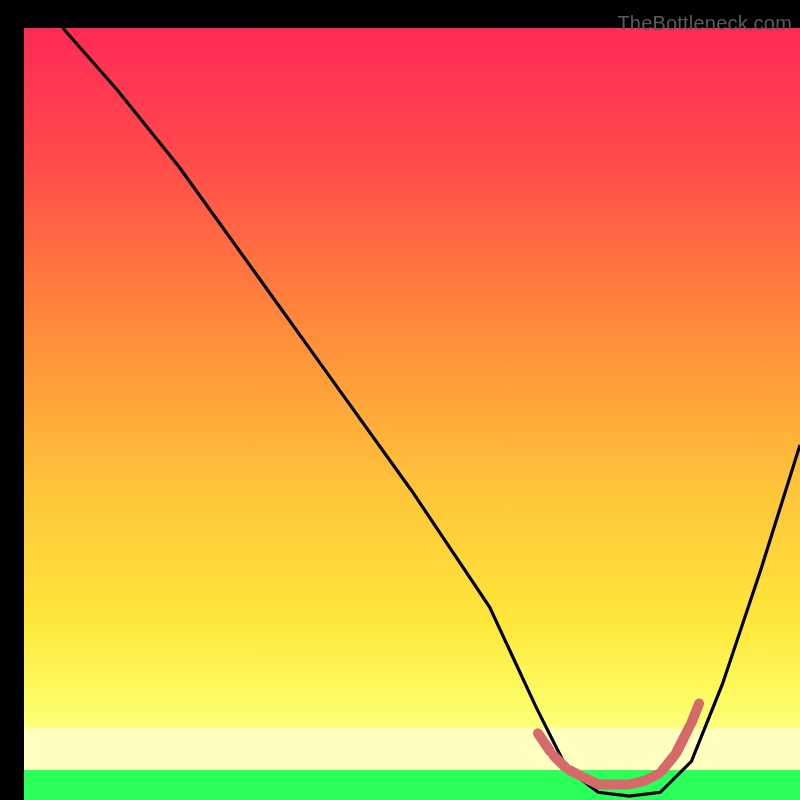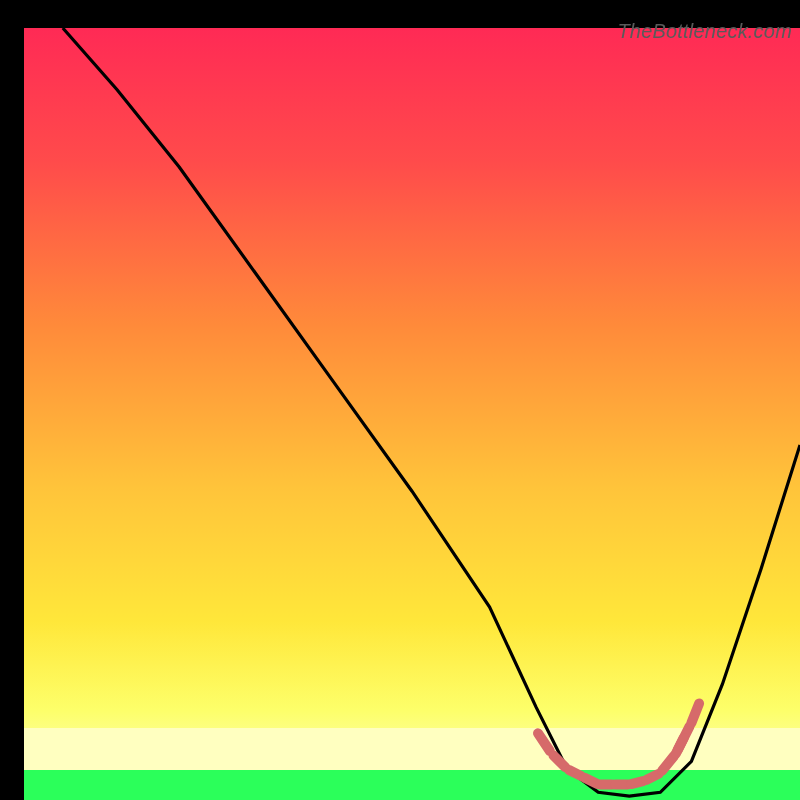--- a/index.html
+++ b/index.html
@@ -11,28 +11,27 @@
     background: #000;
     font-family: Arial, Helvetica, sans-serif;
   }
   .container {
     position: relative;
     width: 800px;
     height: 800px;
   }
   .watermark {
     position: absolute;
-    top: 20px;
+    top: 12px;
     right: 8px;
     color: #5a5a5a;
     font-size: 20px;
     font-weight: 500;
     letter-spacing: 0.2px;
     z-index: 10;
-    font-style: italic;
   }
   svg {
     display: block;
   }
 </style>
 </head>
 <body>
 
 <div class="container">
 

